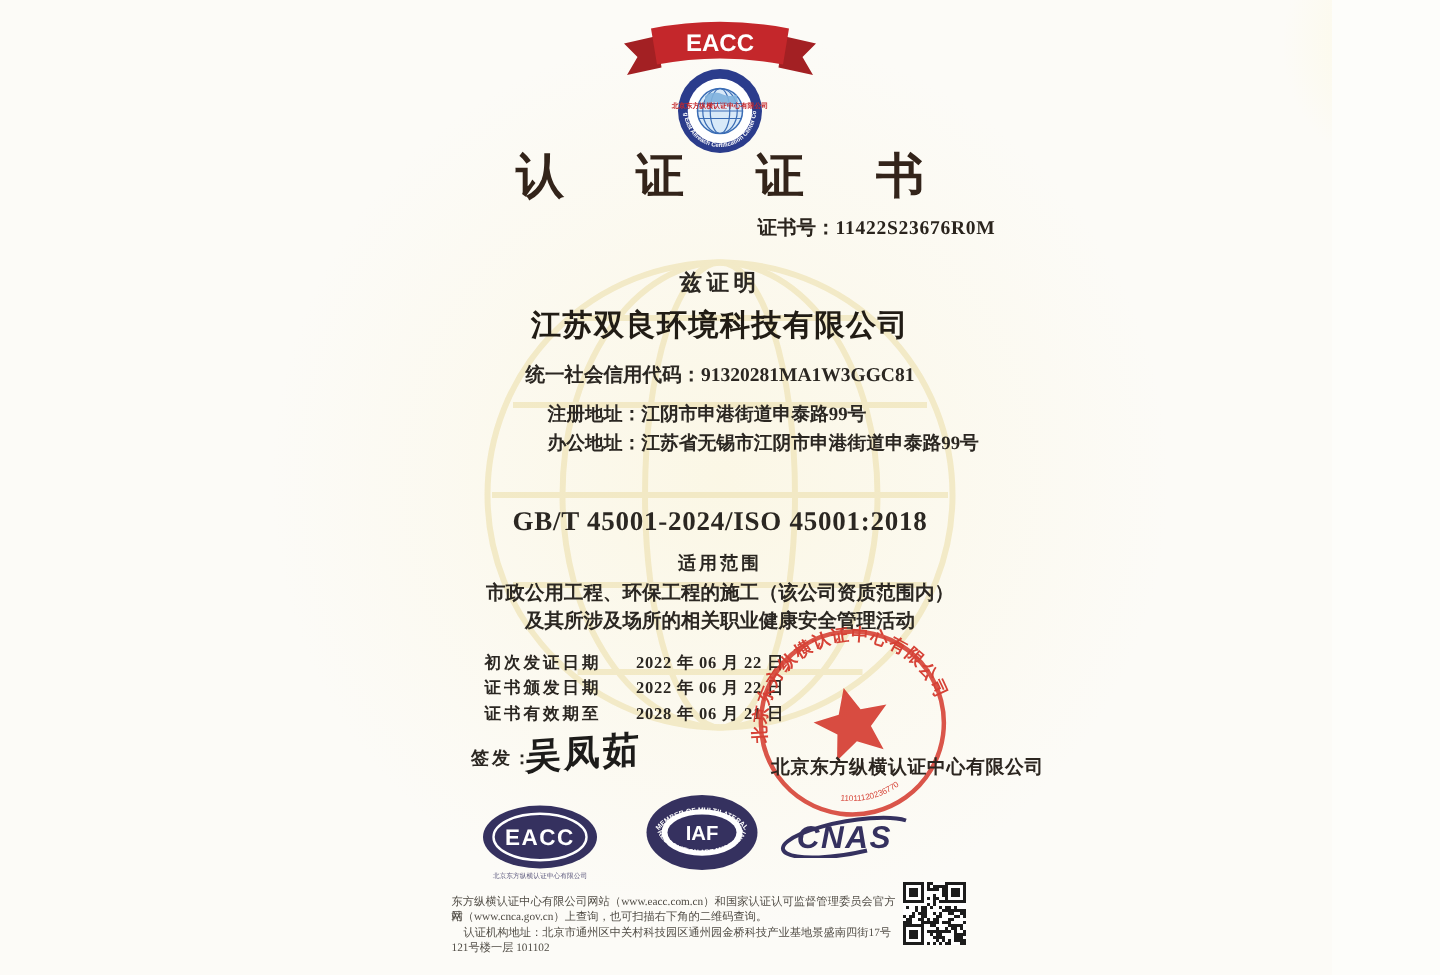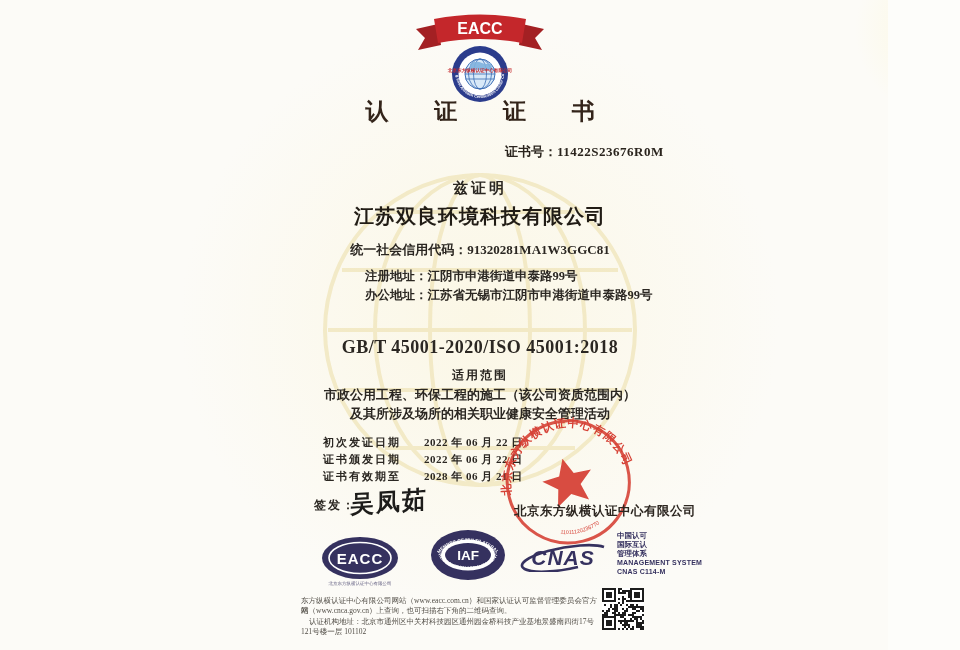--- a/index.html
+++ b/index.html
@@ -4,21 +4,21 @@
 <style>
   html,body{margin:0;padding:0;background:#fdfdfa;}
   .page{position:relative;width:888px;height:650px;overflow:hidden;
         font-family:"Liberation Serif","DejaVu Serif",serif;color:#2b2722;
         background:
           radial-gradient(circle at 945px 30px, rgba(253,247,210,.65) 0, rgba(253,247,210,0) 90px),
           radial-gradient(circle at 480px 320px, rgba(250,242,208,.45) 0, rgba(250,242,208,0) 300px),
           #fcfbf7;}
   .abs{position:absolute;}
   .ctr{left:0;width:960px;text-align:center;}
-  .title{top:96px;font-size:23px;font-weight:bold;letter-spacing:20px;color:#33241a;text-indent:20px;}
+  .title{top:96px;font-size:32px;font-weight:bold;letter-spacing:20px;color:#33241a;text-indent:20px;}
   .certno{top:143px;left:505px;font-size:13px;font-weight:bold;color:#2a241d;}
   .certno .val{font-weight:bold;letter-spacing:.5px;}
   .intro{top:179px;font-size:15px;font-weight:bold;letter-spacing:3px;}
   .company{top:203px;font-size:20px;font-weight:bold;letter-spacing:1px;color:#211c15;}
   .credit{top:241px;font-size:13px;font-weight:bold;}
   .addr{left:365px;font-size:12.5px;font-weight:bold;white-space:nowrap;}
   .addr1{top:268px;} .addr2{top:287px;}
   .system{top:310px;font-size:16px;font-weight:bold;letter-spacing:1px;}
   .standard{top:337px;font-size:18px;letter-spacing:.5px;font-weight:600;}
   .scopetitle{top:367px;font-size:12px;font-weight:bold;letter-spacing:2px;}
@@ -93,21 +93,21 @@
   <div class="abs ctr company">江苏双良环境科技有限公司</div>
   <div class="abs ctr credit">
     <span>统一社会信用代码：</span><span>91320281MA1W3GGC81</span>
   </div>
   <div class="abs addr addr1">
     <span>注册地址：</span><span>江阴市申港街道申泰路99号</span>
   </div>
   <div class="abs addr addr2">
     <span>办公地址：</span><span>江苏省无锡市江阴市申港街道申泰路99号</span>
   </div>
-  <div class="abs ctr standard">GB/T 45001-2020/ISO 45001:2018</div>
+  <div class="abs ctr standard">GB/T 45001-2024/ISO 45001:2018</div>
   <div class="abs ctr scopetitle">适用范围</div>
   <div class="abs ctr scope1">市政公用工程、环保工程的施工（该公司资质范围内）</div>
   <div class="abs ctr scope2">及其所涉及场所的相关职业健康安全管理活动</div>
 
   <div class="abs dates">
     <div class="row">
       <span class="lab">初次发证日期</span>
       <span class="val">2022 年 06 月 22 日</span>
     </div>
     <div class="row">
@@ -162,27 +162,20 @@
       <textPath href="#iafBot" startOffset="50%" text-anchor="middle">RECOGNITION ARRANGEMENT</textPath>
     </text>
     <text x="39" y="32" text-anchor="middle" font-size="13.5" font-weight="bold" fill="#ffffff">IAF</text>
   </svg>
 
   <svg class="abs" style="left:516px;top:540px;" width="96" height="32" viewBox="0 0 96 32">
     <path d="M88,7 A44,11 -10 1,0 62,27" fill="none" stroke="#35315f" stroke-width="2.6"></path>
     <text x="47" y="25" text-anchor="middle" font-size="21" font-weight="bold" font-style="italic" fill="#35315f" letter-spacing="1">CNAS</text>
   </svg>
 
-  <div class="abs cnasblock">
-    <div>中国认可</div>
-    <div>国际互认</div>
-    <div>管理体系</div>
-    <div class="en">MANAGEMENT SYSTEM</div>
-    <div class="en">CNAS C114-M</div>
-  </div>
 
   <div class="abs fine fp2">东方纵横认证中心有限公司网站（www.eacc.com.cn）和国家认证认可监督管理委员会官方网</div>
   <div class="abs fine fp3">站（www.cnca.gov.cn）上查询，也可扫描右下角的二维码查询。</div>
   <div class="abs fine fp4">认证机构地址：北京市通州区中关村科技园区通州园金桥科技产业基地景盛南四街17号</div>
   <div class="abs fine fp5">121号楼一层 101102</div>
 
   <svg class="abs" style="left:602px;top:588px;" width="42" height="42" viewBox="0 0 42 42">
     <rect x="0" y="0" width="42" height="42" fill="#ffffff"></rect>
     <g id="qr-mods" fill="#1c1c1c">
         <rect x="16" y="0" width="2" height="2"></rect>

